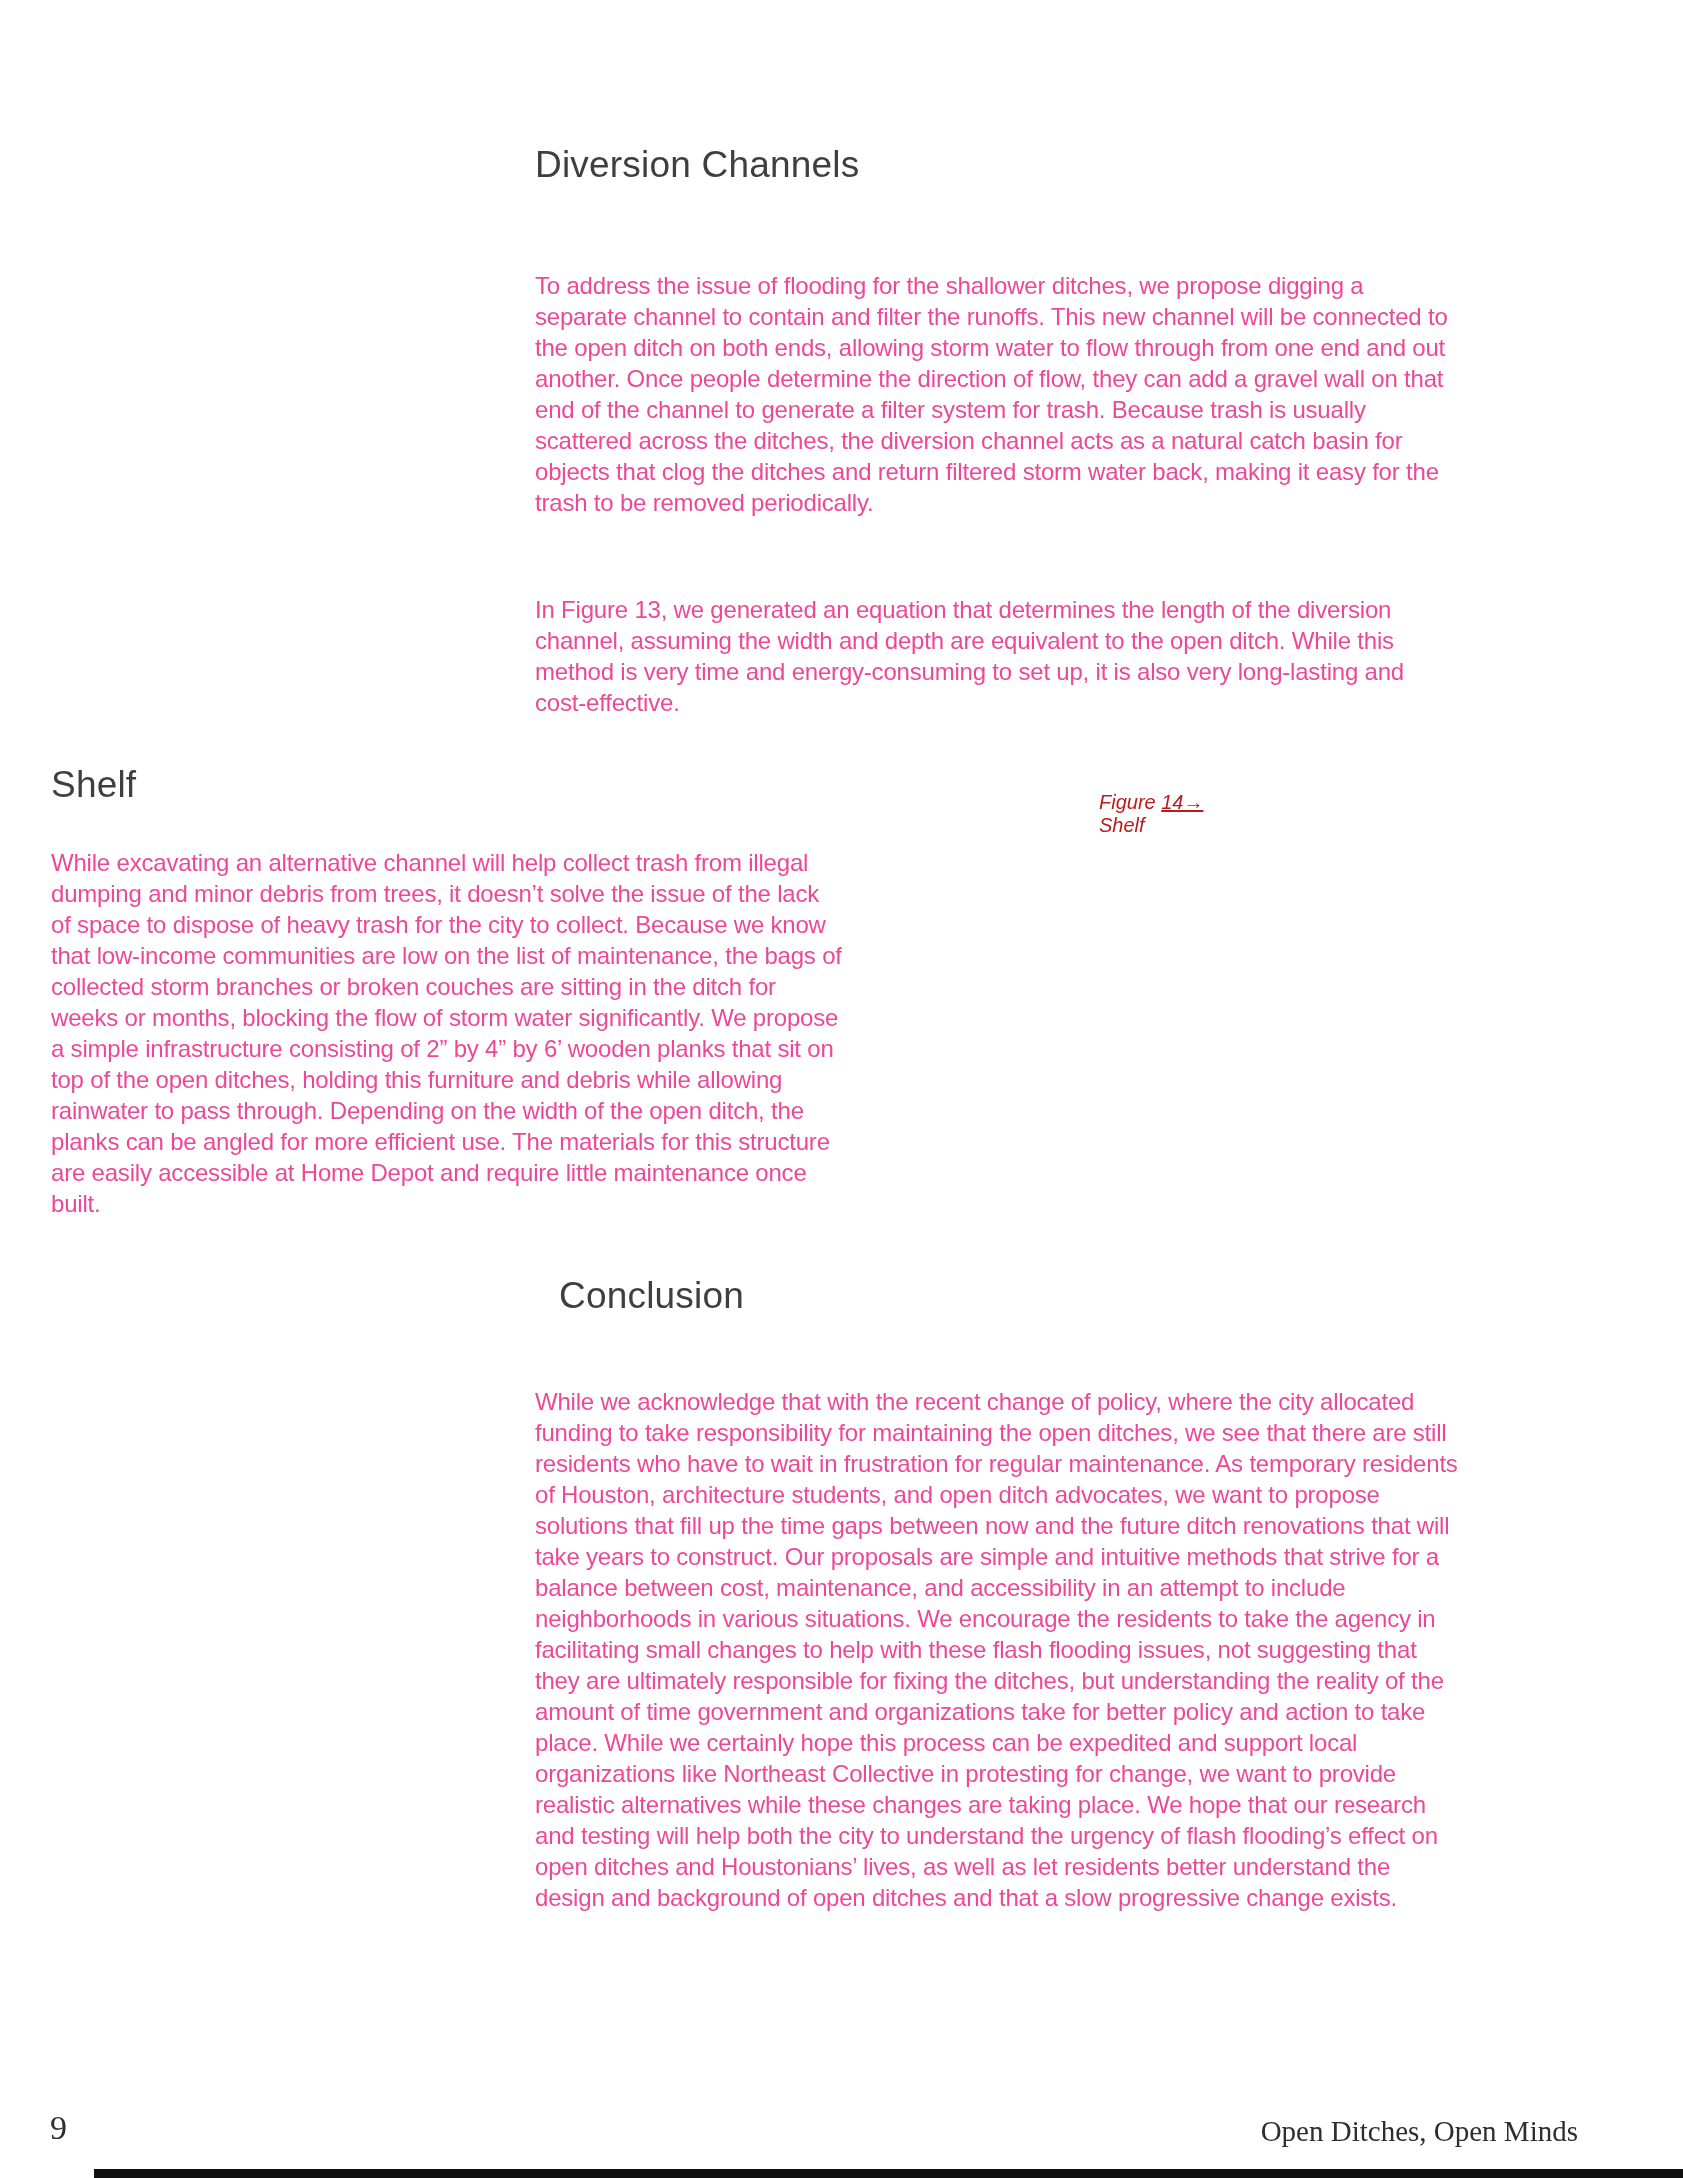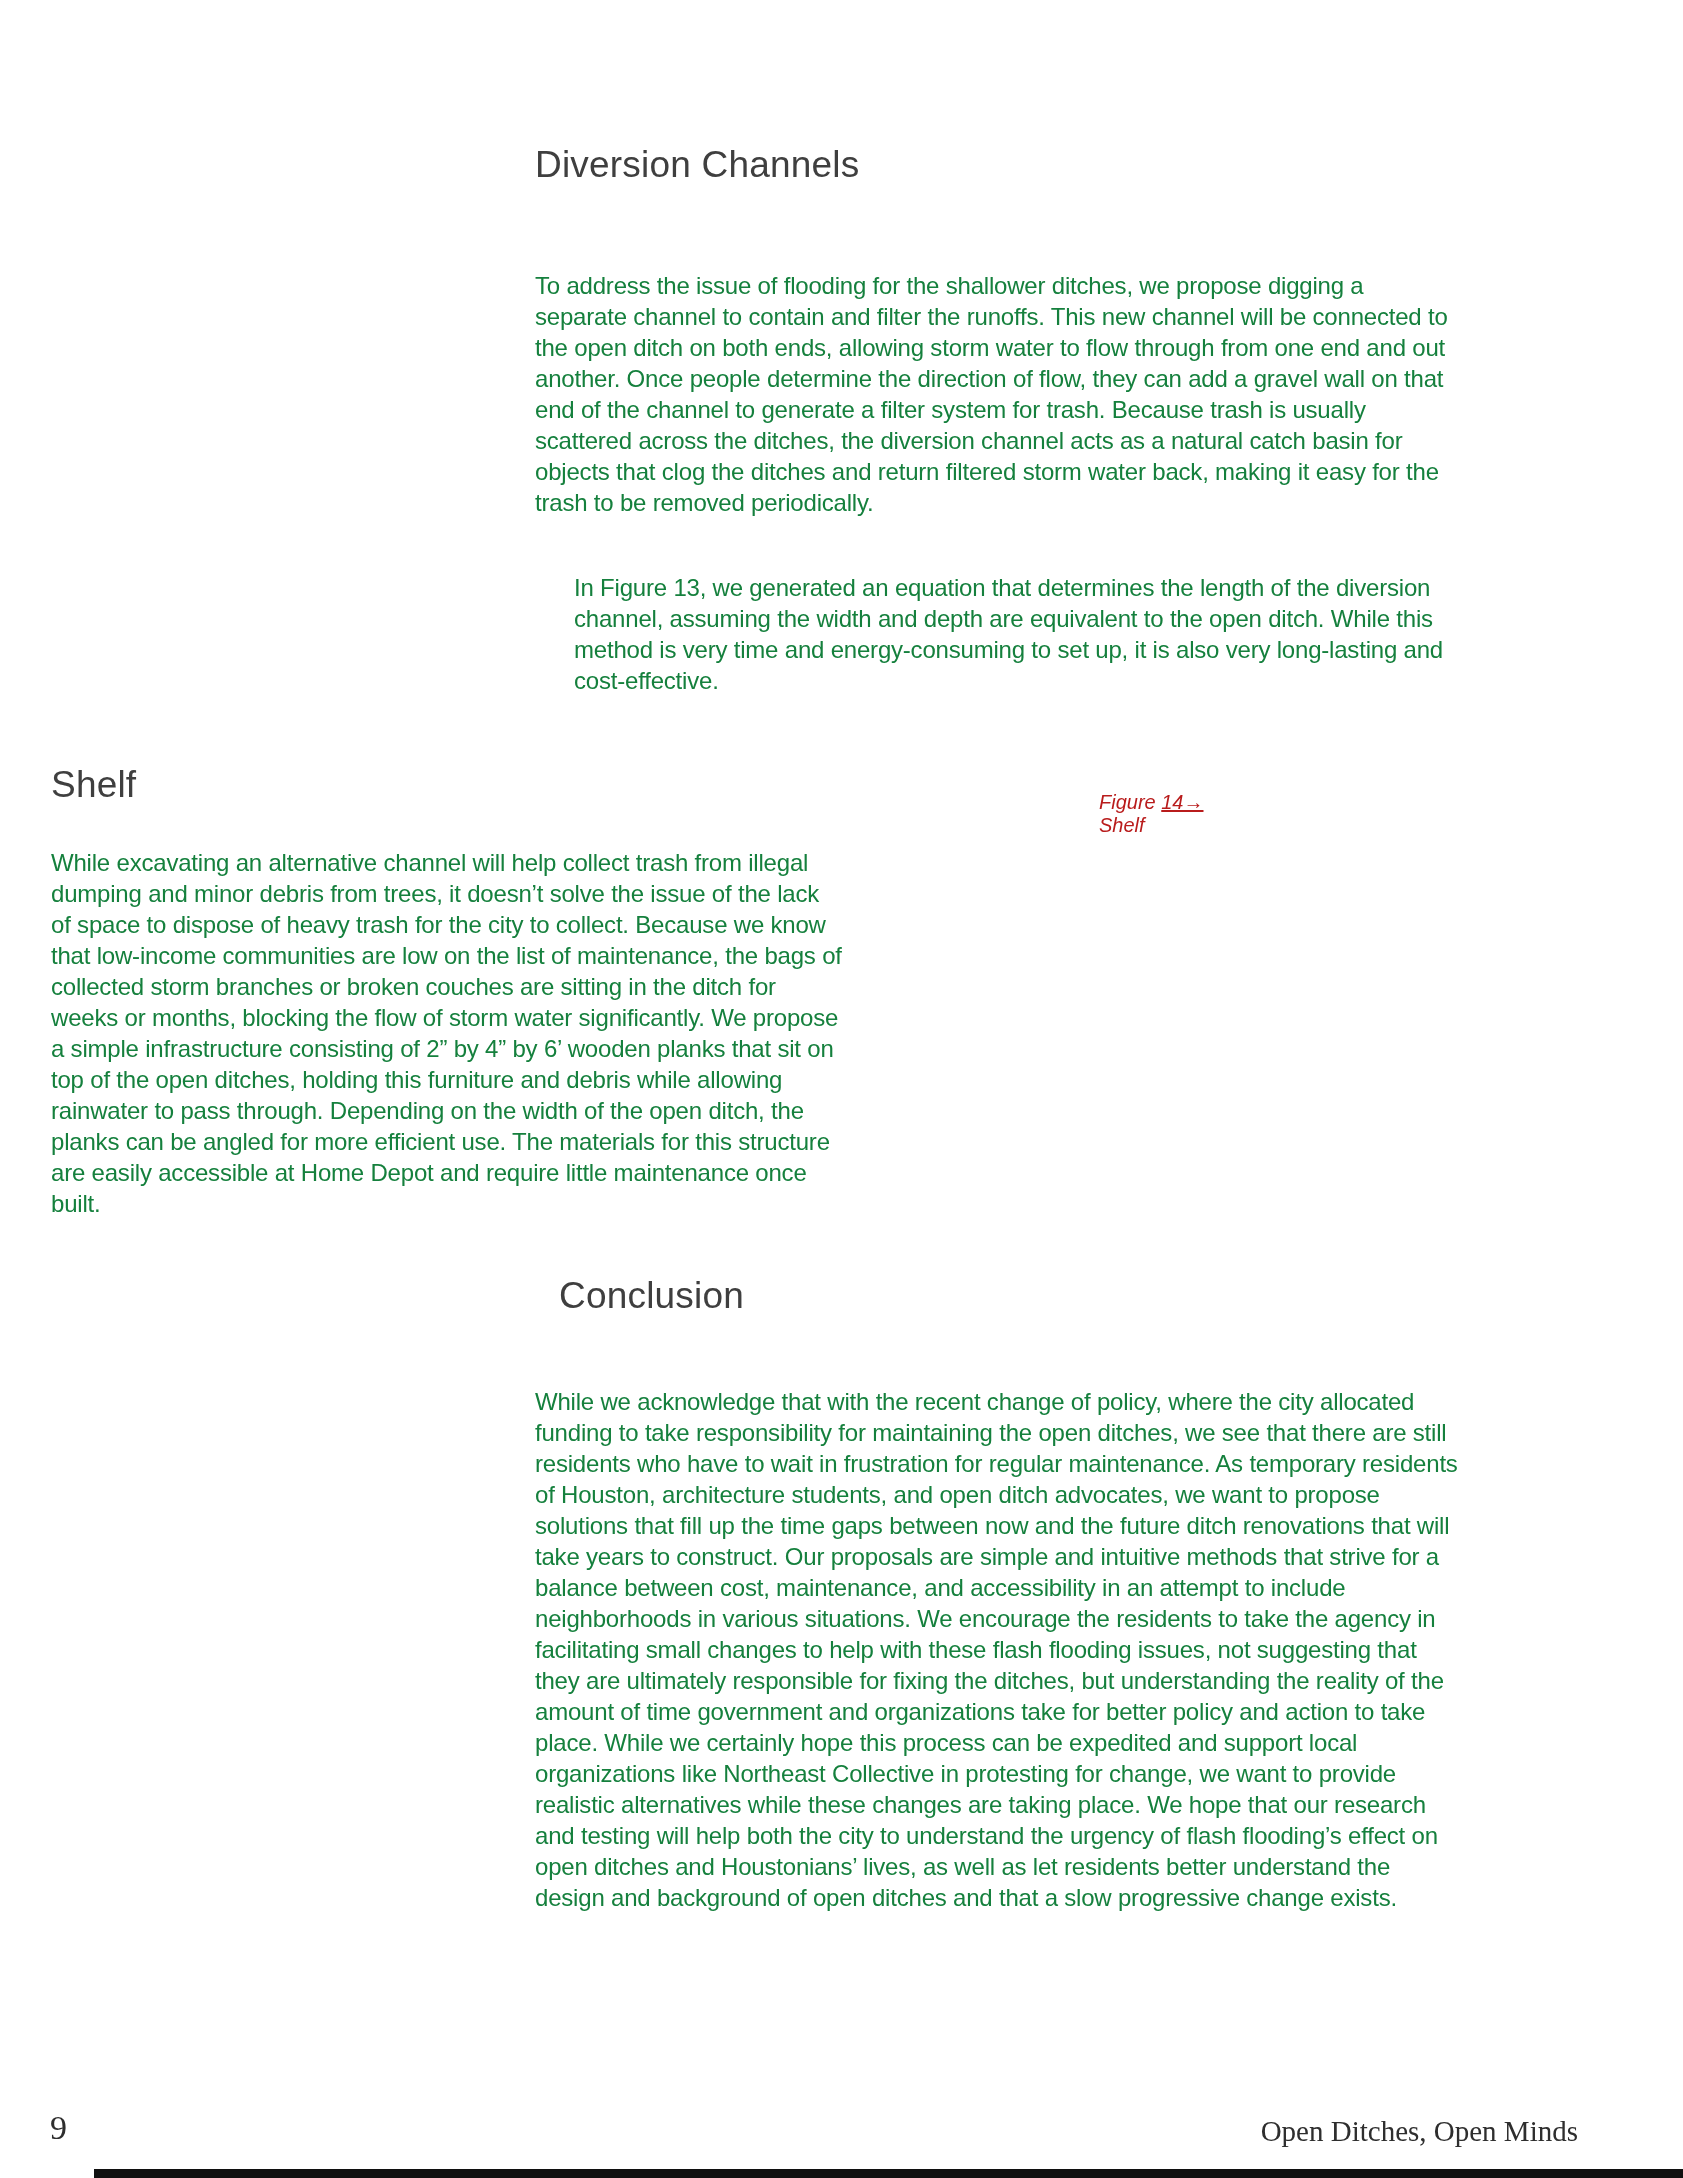--- a/index.html
+++ b/index.html
@@ -18,21 +18,21 @@
     font-weight: 300;
     letter-spacing: 0.2px;
     color: #3f3f3f;
   }
   .body-text {
     position: absolute;
     font-size: 24px;
     font-weight: 300;
     line-height: 31px;
     letter-spacing: -0.2px;
-    color: #15803d;
+    color: #ec4899;
   }
   .caption {
     position: absolute;
     font-size: 20px;
     line-height: 23px;
     font-weight: 300;
     color: #b91c1c;
     font-style: italic;
   }
   .caption .fig-ref { text-decoration: underline; }
@@ -57,21 +57,21 @@
     background: #101010;
   }
 </style>
 </head>
 <body>
 
 <h1 class="heading" style="left:535px; top:144px;">Diversion Channels</h1>
 
 <p class="body-text" style="left:535px; top:270px; width:926px;">To address the issue of flooding for the shallower ditches, we propose digging a separate channel to contain and filter the runoffs. This new channel will be connected to the open ditch on both ends, allowing storm water to flow through from one end and out another. Once people determine the direction of flow, they can add a gravel wall on that end of the channel to generate a filter system for trash. Because trash is usually scattered across the ditches, the diversion channel acts as a natural catch basin for objects that clog the ditches and return filtered storm water back, making it easy for the trash to be removed periodically.</p>
 
-<p class="body-text" style="left:535px; top:572px; width:926px;margin-left:39px;">In Figure 13, we generated an equation that determines the length of the diversion channel, assuming the width and depth are equivalent to the open ditch. While this method is very time and energy-consuming to set up, it is also very long-lasting and cost-effective.</p>
+<p class="body-text" style="left:535px; top:594px; width:926px;">In Figure 13, we generated an equation that determines the length of the diversion channel, assuming the width and depth are equivalent to the open ditch. While this method is very time and energy-consuming to set up, it is also very long-lasting and cost-effective.</p>
 
 <h1 class="heading" style="left:51px; top:764px;">Shelf</h1>
 
 <div class="caption" style="left:1099px; top:791px;">
   <div>
     <span>Figure </span><span class="fig-ref">14→</span>
   </div>
   <div>Shelf</div>
 </div>
 

